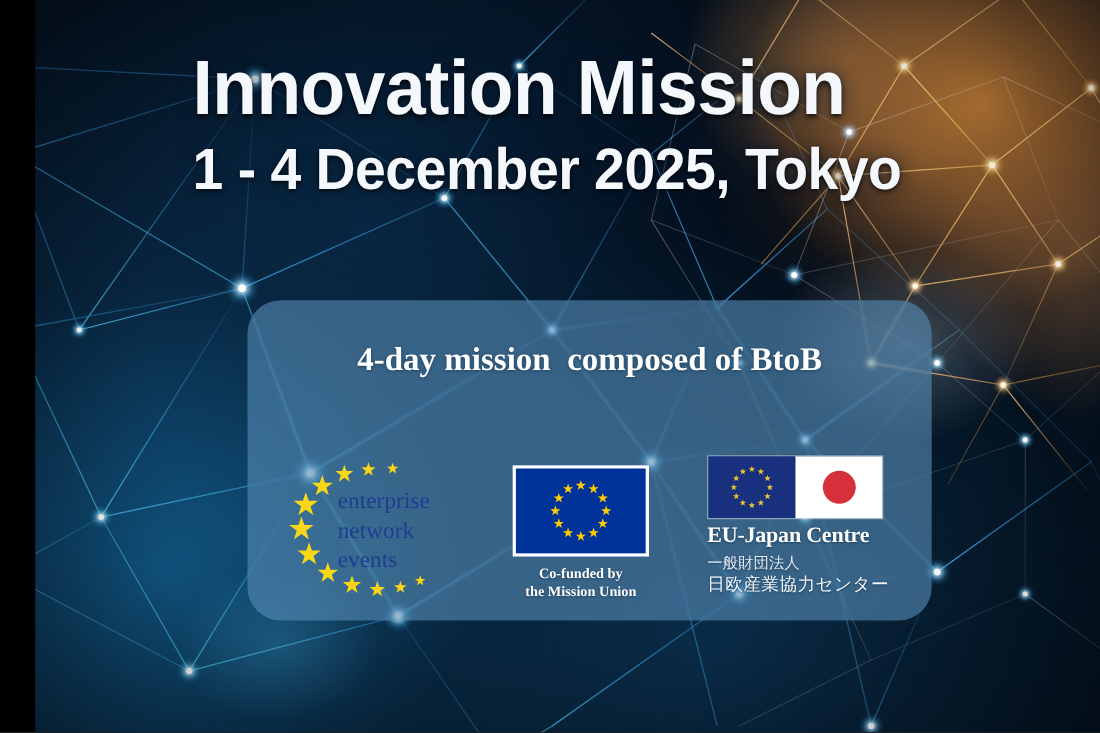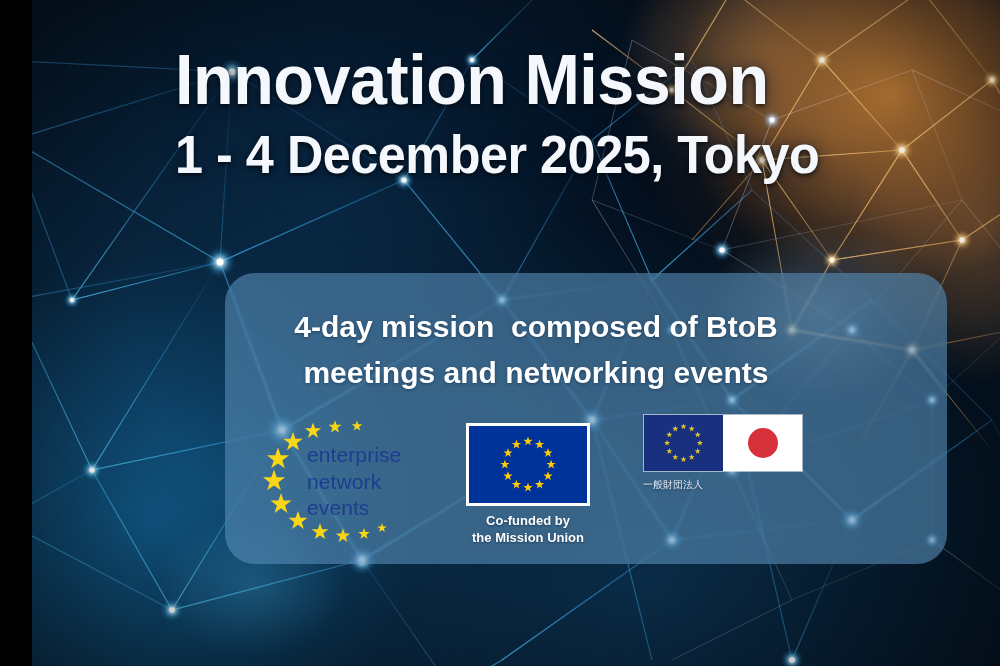--- a/index.html
+++ b/index.html
@@ -64,25 +64,26 @@
 
   .wash-vignette {
     background: radial-gradient(ellipse 760px 520px at 50% 48%, rgba(0,0,0,0) 52%, rgba(0,0,0,0.42) 100%);
   }
 
   
   #info-card {
     position: absolute;
     left: 193px;
     top: 273px;
-    width: 722px;
+    width: 622px;
     height: 291px;
     border-radius: 30px;
     background: rgba(86,138,180,0.62);
     backdrop-filter: blur(1px);
+    font-family: Liberation Serif, serif;
   }
 
   
   #headline {
     position: absolute;
     left: 143px;
     top: 45px;
     width: 800px;
   }
 
@@ -194,21 +195,21 @@
     color: #e9eff5;
     font-size: 14px;
     font-weight: 400;
     line-height: 1.15;
     white-space: nowrap;
     text-shadow: 0 1px 2px rgba(10,35,60,0.6);
   }
   .euj-jp-small {
     margin-top: 7px;
     color: #e4ecf4;
-    font-size: 10px;
+    font-size: 14px;
     line-height: 1.2;
     white-space: nowrap;
     text-shadow: 0 1px 2px rgba(10,35,60,0.6);
   }
   .euj-jp-main {
     color: #f2f7fb;
     font-size: 16px;
     line-height: 1.2;
     letter-spacing: 0.4px;
     white-space: nowrap;
@@ -394,21 +395,20 @@
 
   <div id="headline">
     <div class="headline-line" id="headline-title">Innovation Mission</div>
     <div class="headline-line" id="headline-dates">1 - 4 December 2025, Tokyo</div>
   </div>
 
   <div id="info-card">
 
     <div id="card-copy">
       <div class="card-line">4-day mission  composed of BtoB</div>
-      <div class="card-line">meetings and networking events</div>
     </div>
 
     <div id="logo-strip">
 
       <div class="logo-block" id="een-logo">
         <svg id="een-stars" width="152" height="132" viewBox="0 0 152 132">
           <g fill="#f9d616">
 
             <g transform="translate(74,11) scale(0.62)">
               <polygon points="0,-11 2.6,-3.5 10.5,-3.5 4.1,1.4 6.5,8.9 0,4.3 -6.5,8.9 -4.1,1.4 -10.5,-3.5 -2.6,-3.5"></polygon>
@@ -547,19 +547,21 @@
                 <g transform="translate(31.5,14.3) scale(0.30)">
                     <polygon points="0,-11 2.6,-3.5 10.5,-3.5 4.1,1.4 6.5,8.9 0,4.3 -6.5,8.9 -4.1,1.4 -10.5,-3.5 -2.6,-3.5"></polygon>
                   </g>
               </g>
             </svg>
           </div>
           <div class="euj-jp">
             <div class="jp-disc"></div>
           </div>
         </div>
+        <div class="euj-name">EU-Japan Centre</div>
         <div class="euj-jp-small">一般財団法人</div>
+        <div class="euj-jp-main">日欧産業協力センター</div>
       </div>
 
     </div>
   </div>
 
 </div>
 
 </body></html>

